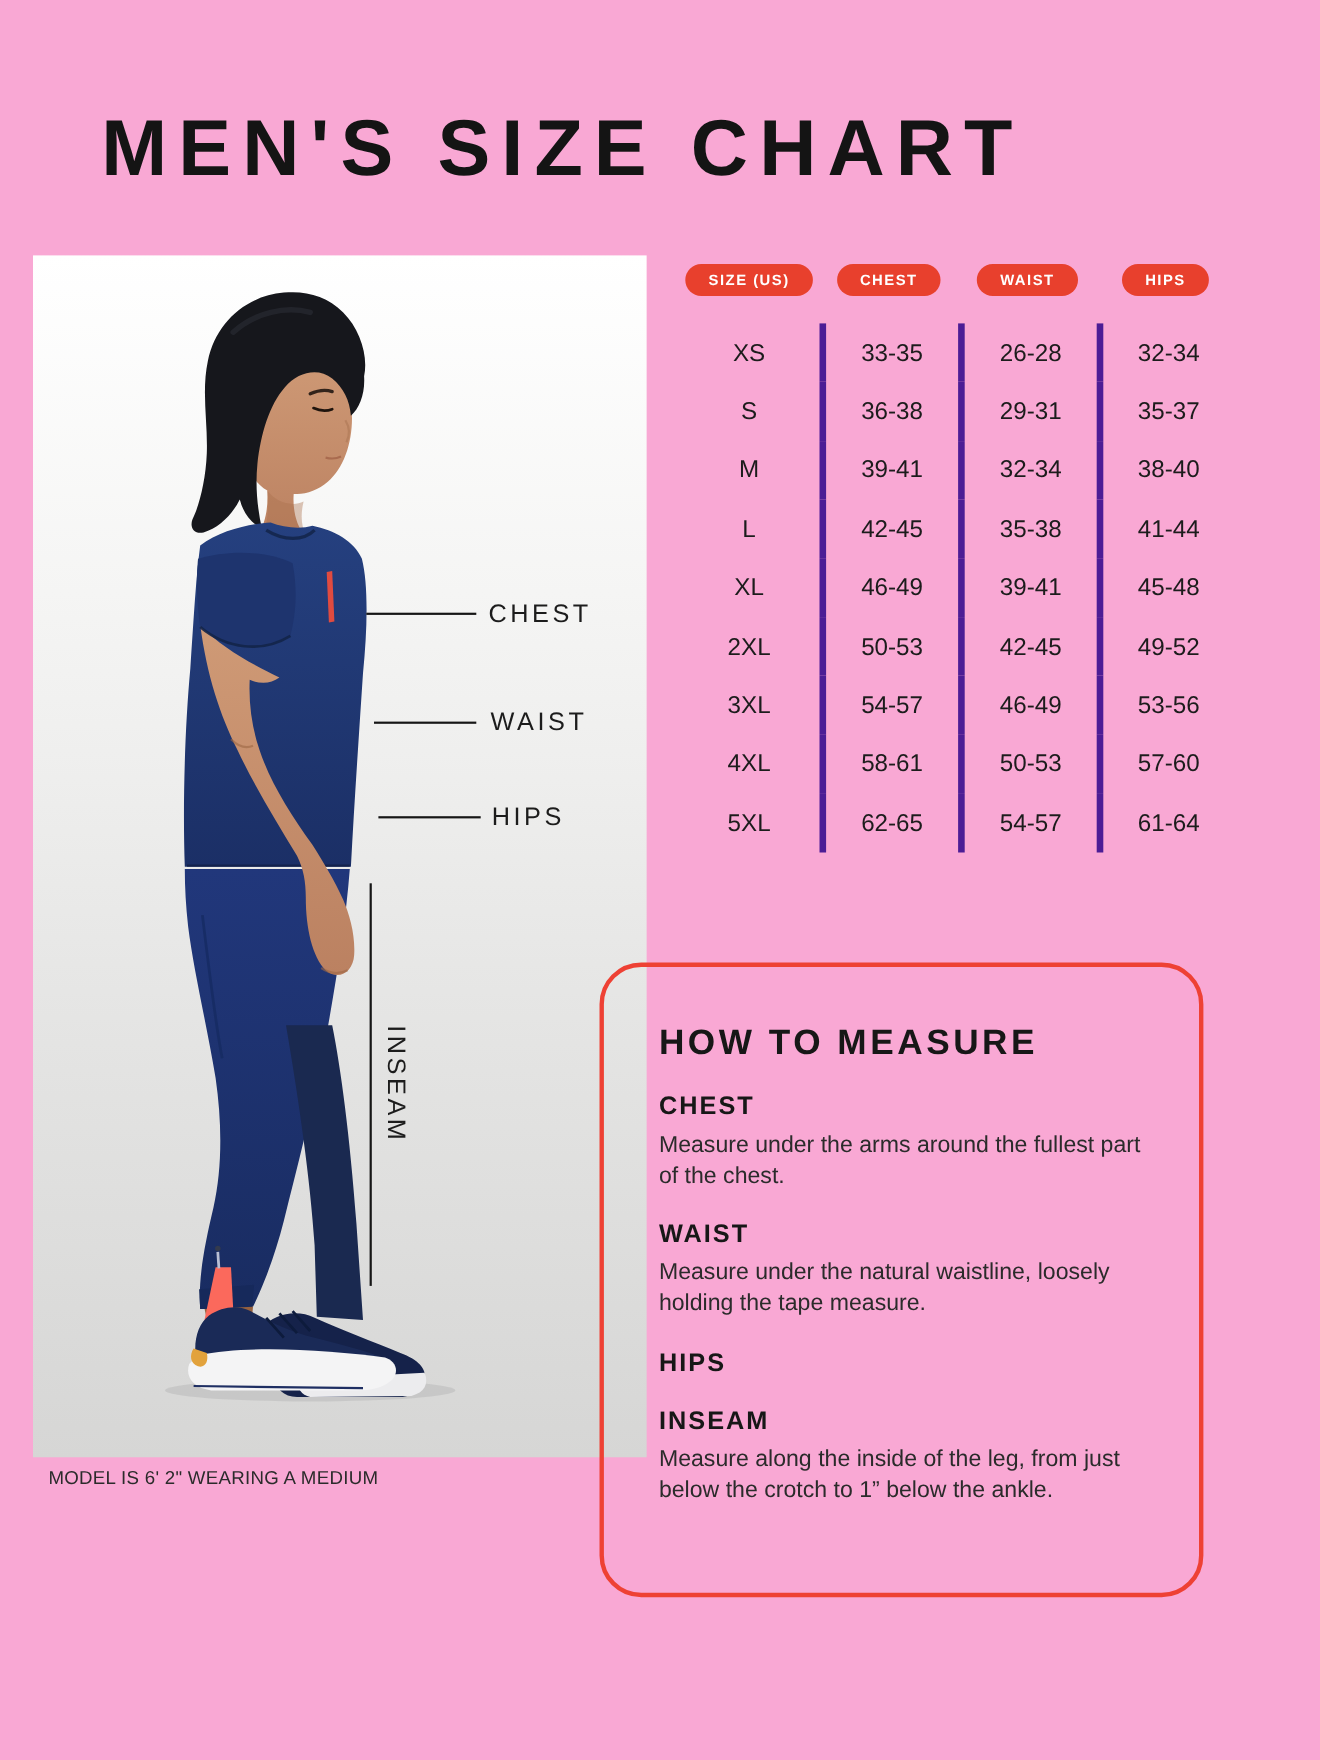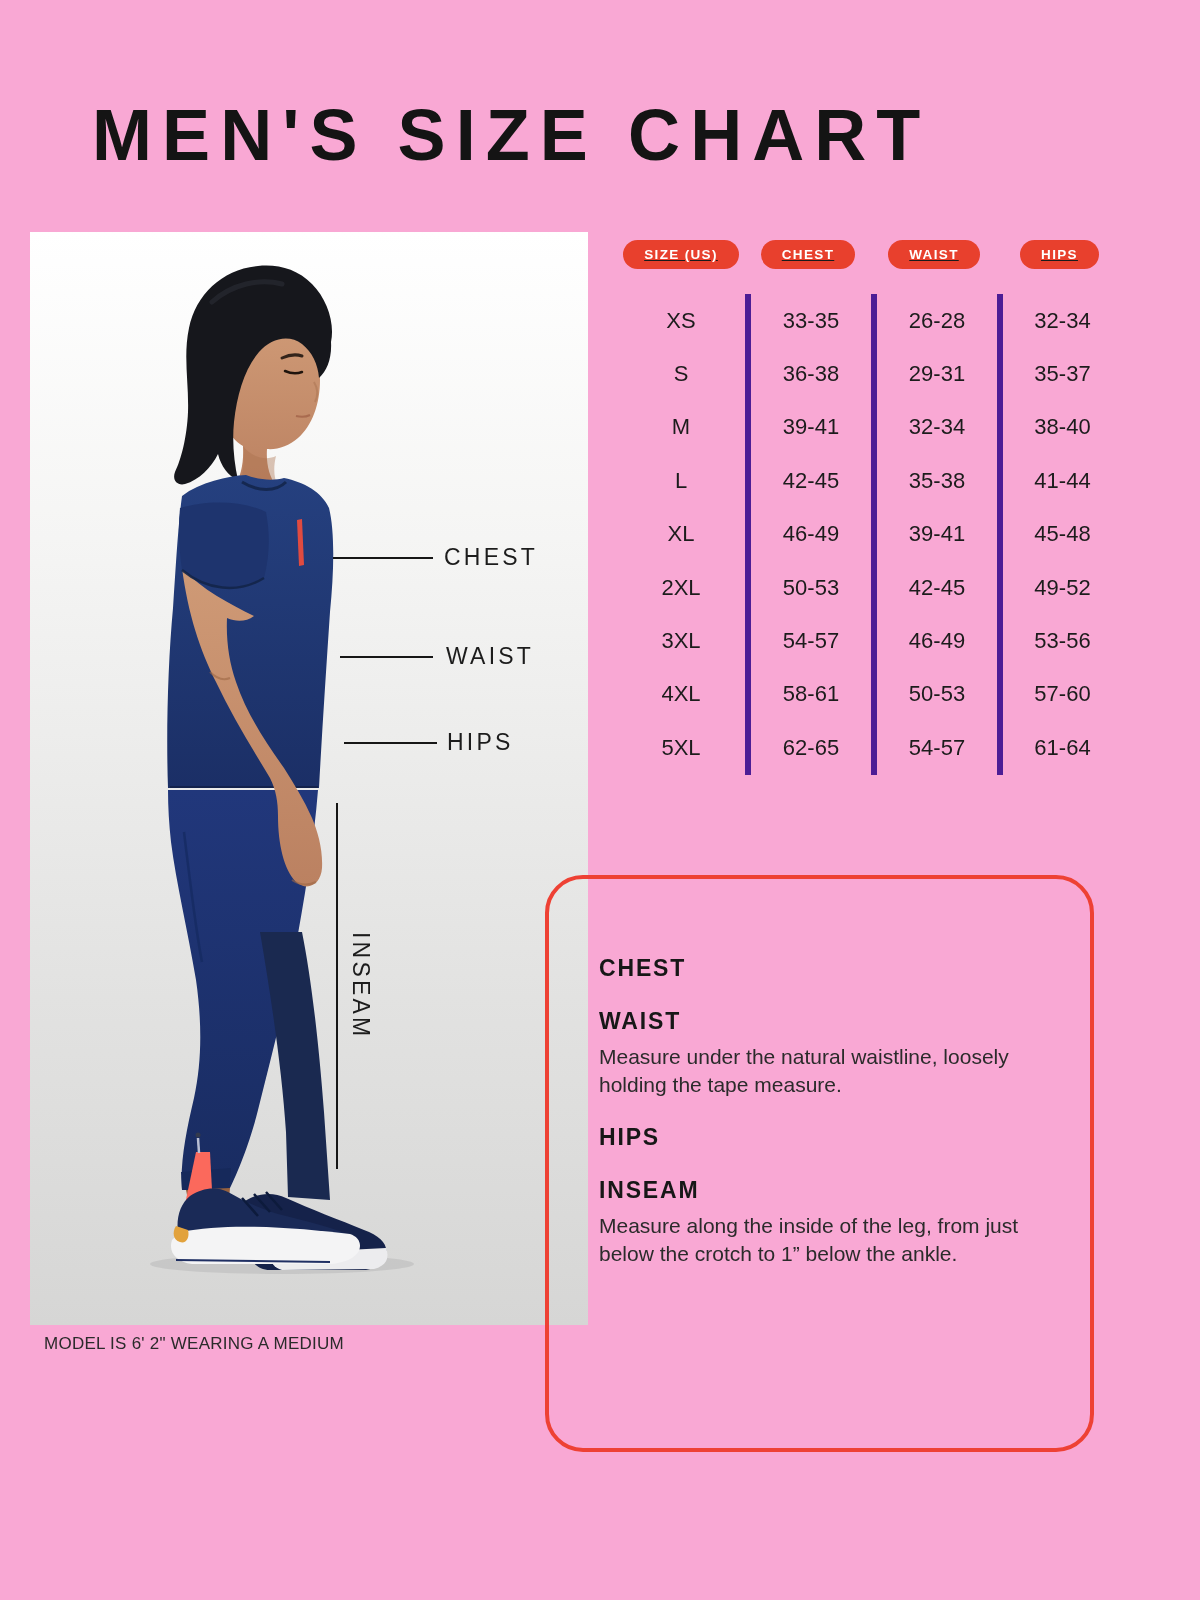--- a/index.html
+++ b/index.html
@@ -42,21 +42,21 @@
     position:absolute; left:44px; top:1334px; z-index:2;
     font-size:17px; letter-spacing:0.015em; color:#2b2b2b; white-space:nowrap;
   }
 
   
   .sizetable { position:absolute; left:617px; top:240px; width:505px; z-index:2; }
   .thead {
     display:grid; grid-template-columns:128px 126px 126px 125px;
     height:29px; margin-bottom:25px;
   }
-  .pill-wrap { display:flex; align-items:center; justify-content:center;text-decoration:underline; }
+  .pill-wrap { display:flex; align-items:center; justify-content:center; }
   .pill {
     display:inline-flex; align-items:center; justify-content:center;
     height:29px; padding:0 21px; border-radius:15px;
     background:#E8402D; color:#ffffff;
     font-size:13.5px; font-weight:700; letter-spacing:0.1em; white-space:nowrap;
   }
   .tbody { display:grid; grid-template-columns:128px 126px 126px 125px; }
   .cell {
     height:53.4px; display:flex; align-items:center; justify-content:center;
     font-size:22px; color:#1c1c1c;
@@ -225,23 +225,25 @@
 
       <div class="cell">5XL</div>
       <div class="cell bordered">62-65</div>
       <div class="cell bordered">54-57</div>
       <div class="cell bordered">61-64</div>
     </div>
   </div>
 
   <div class="howto">
     <div class="howto-inner">
+      <h2 class="howto-title">HOW TO MEASURE</h2>
 
       <div class="section">
         <h3>CHEST</h3>
+        <p>Measure under the arms around the fullest part of the chest.</p>
       </div>
       <div class="section">
         <h3>WAIST</h3>
         <p>Measure under the natural waistline, loosely holding the tape measure.</p>
       </div>
       <div class="section">
         <h3>HIPS</h3>
       </div>
       <div class="section">
         <h3>INSEAM</h3>

